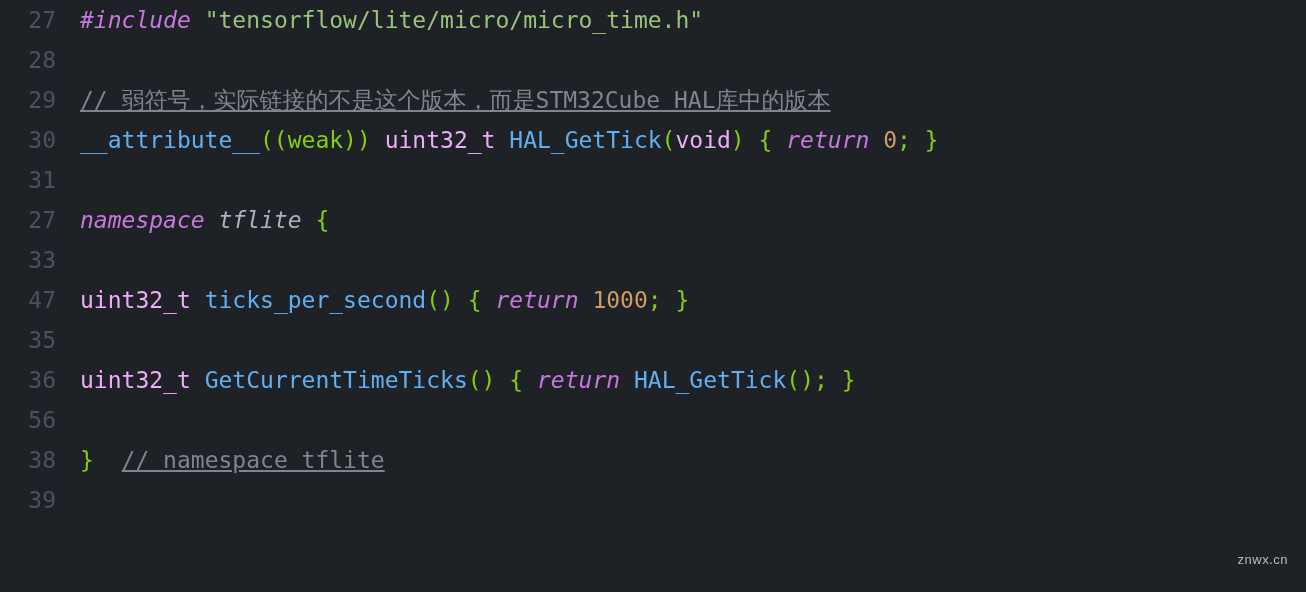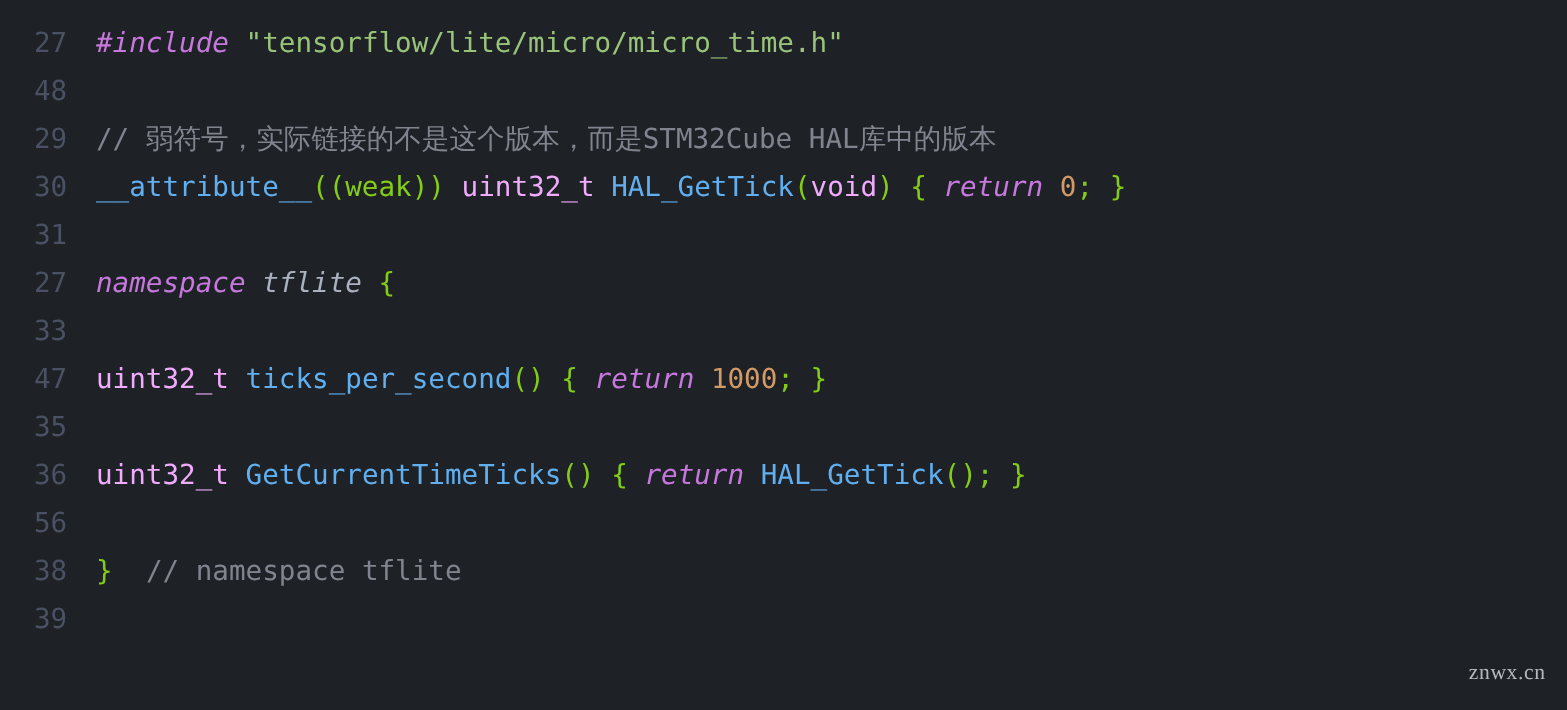--- a/index.html
+++ b/index.html
@@ -9,63 +9,62 @@
     height: 592px;
     font-family: "Consolas", "Menlo", "Monaco", monospace;
     font-size: 23px;
     line-height: 40px;
     overflow: hidden;
     position: relative;
     border-radius: 10px;
   }
   .editor {
     display: flex;
-    padding-top: 16px;
   }
   .gutter {
     width: 62px;
     text-align: right;
     color: #495162;
     user-select: none;
     padding-right: 6px;
   }
   .code {
     padding-left: 18px;
     color: #abb2bf;
     white-space: pre;
   }
   .line { height: 40px; }
   .c-keyword   { color: #c678dd; font-style: italic; }
   .c-type      { color: #f0abfc; }
   .c-string    { color: #98c379; }
-  .c-comment   { color: #7f848e; font-style: normal; }
+  .c-comment   { color: #7f848e; font-style: normal; text-decoration: underline; }
   .c-func      { color: #61afef; }
   .c-number    { color: #d19a66; }
   .c-plain     { color: #abb2bf; }
   .c-punct     { color: #84cc16; }
   .c-ident     { color: #abb2bf; font-style: italic; }
   .watermark {
     position: absolute;
     right: 18px;
     bottom: 12px;
     color: #d0d3d8;
-    font-family: Liberation Serif, serif;
-    font-size: 18px;
+    font-family: Liberation Sans, sans-serif;
+    font-size: 13px;
     opacity: 0.85;
     letter-spacing: 0.5px;
     margin-left: 19px;
   }
 </style>
 </head>
 <body>
 
 <div class="editor">
   <div class="gutter" id="gutter">
       <div class="line">27</div>
-      <div class="line">48</div>
+      <div class="line">28</div>
       <div class="line">29</div>
       <div class="line">30</div>
       <div class="line">31</div>
       <div class="line">27</div>
       <div class="line">33</div>
       <div class="line">47</div>
       <div class="line">35</div>
       <div class="line">36</div>
       <div class="line">56</div>
       <div class="line">38</div>

